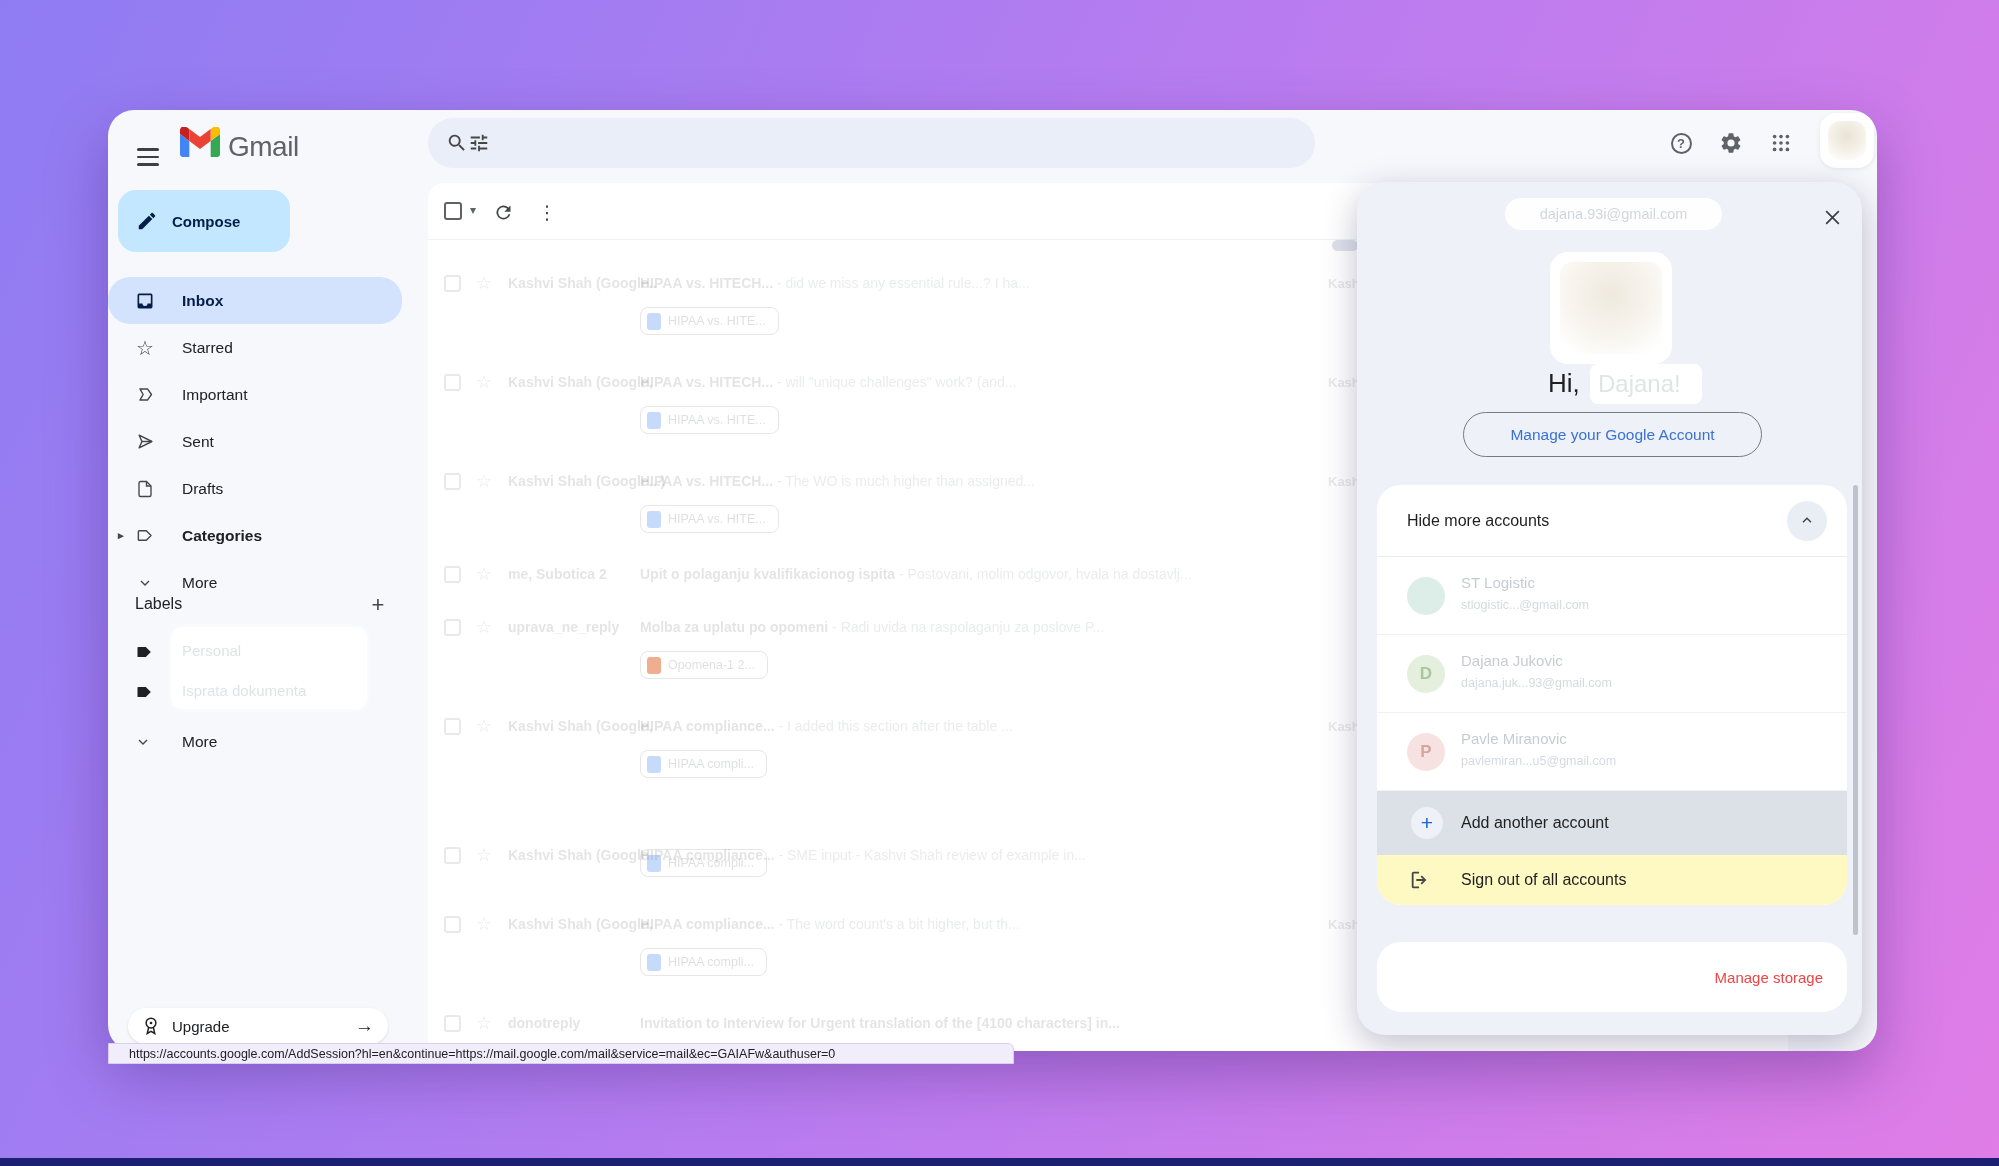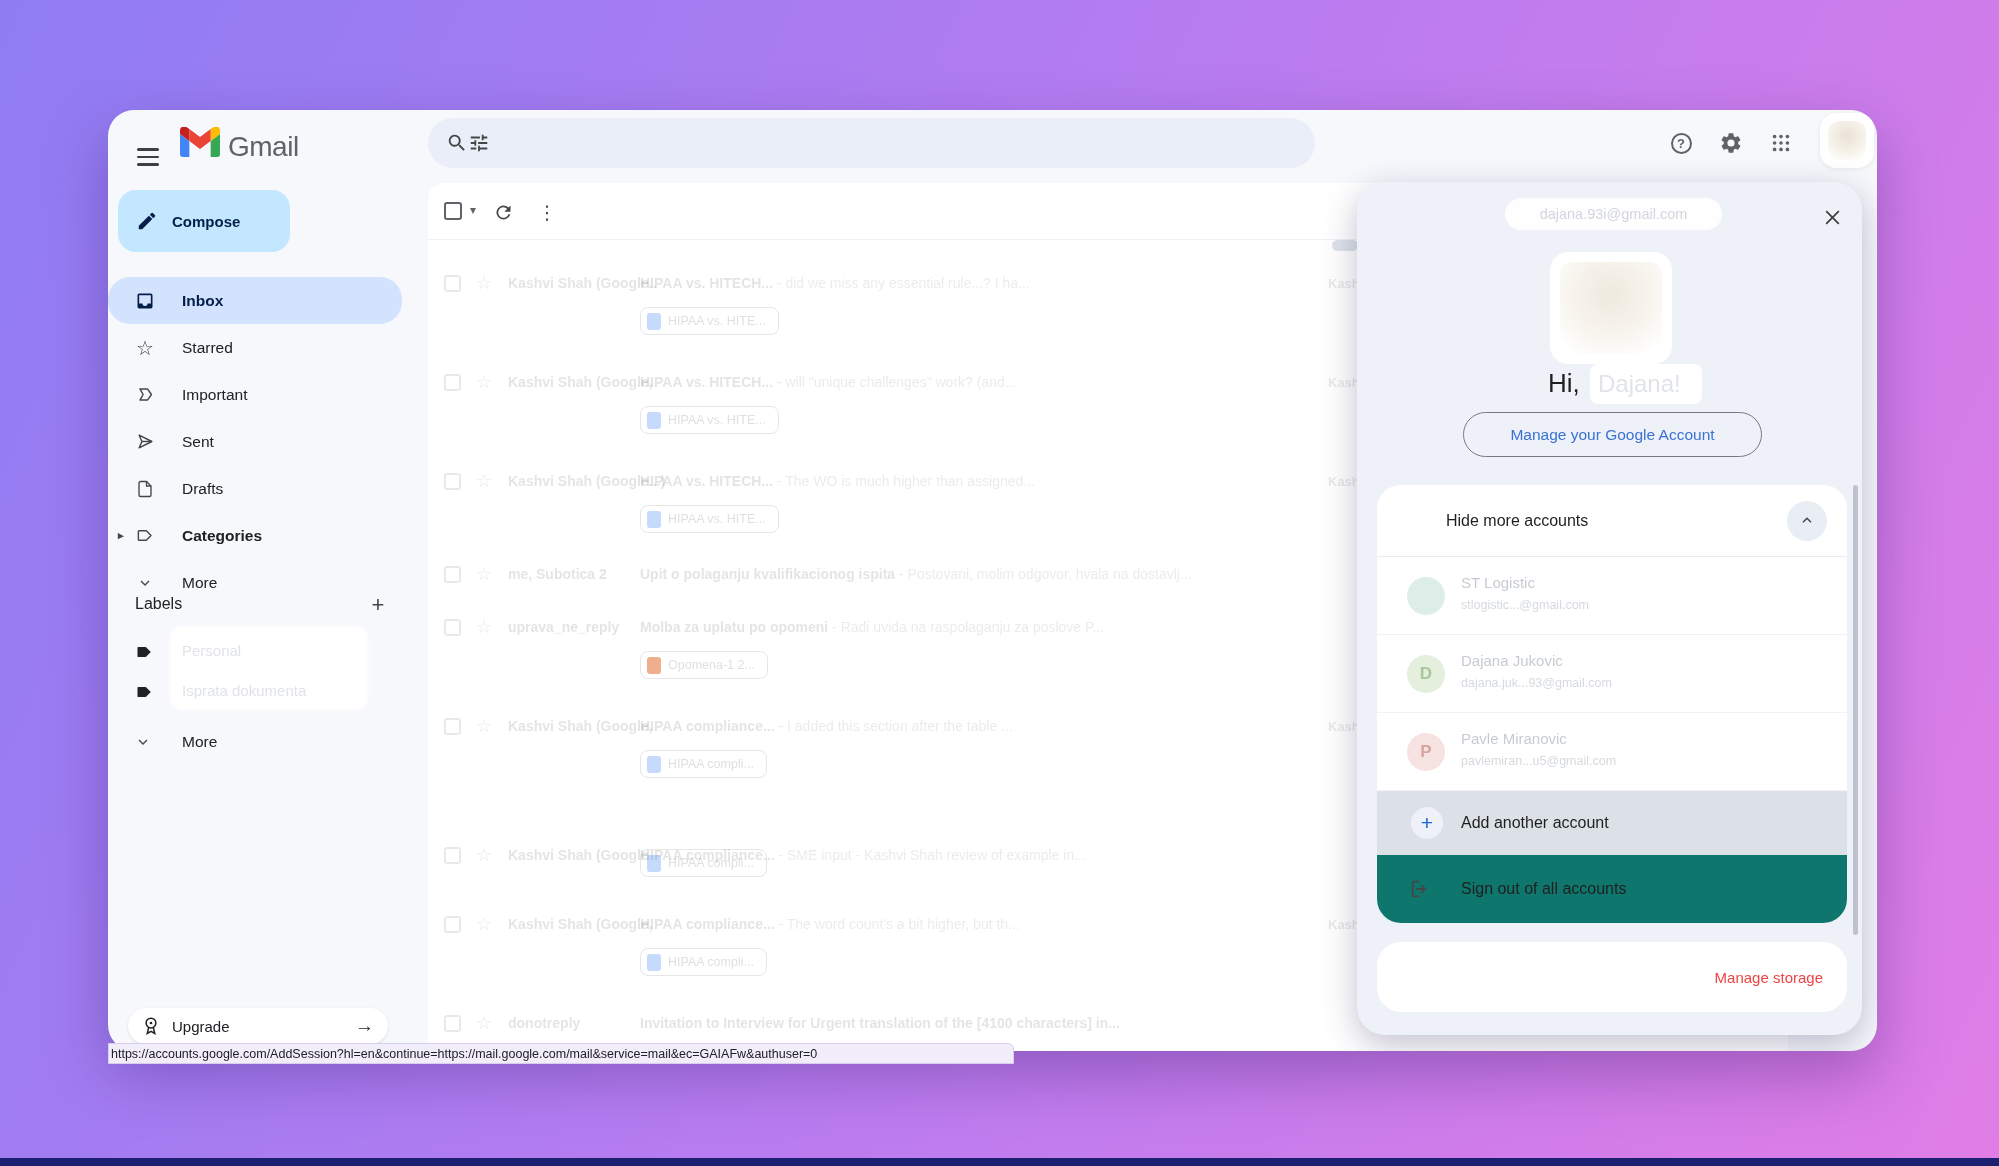--- a/index.html
+++ b/index.html
@@ -92,40 +92,40 @@
   .panel-avatar { position:absolute; left:193px; top:70px; width:122px; height:112px; background:#fff; border-radius:18px; }
   .panel-avatar i { position:absolute; inset:10px; border-radius:12px; background:radial-gradient(circle at 50% 35%, #efe9de 0%, #f8f5ef 55%, #fff 90%); }
   .greet { position:absolute; left:191px; top:186px; font-size:26px; color:#1f1f1f; }
   .name-pill { position:absolute; left:233px; top:182px; width:112px; height:40px; background:#fff; border-radius:8px; display:flex; align-items:center; padding-left:8px; font-size:24px; color:rgba(165,172,186,.34); overflow:hidden; white-space:nowrap; }
   .manage-btn {
     position:absolute; left:106px; top:230px; width:299px; height:45px; border:1px solid #767b82; border-radius:23px;
     display:flex; align-items:center; justify-content:center; font-size:15.5px; font-weight:500; color:#3a72d3; cursor:pointer;
   }
   .acct-card { position:absolute; left:20px; top:303px; width:470px; background:#fff; border-radius:24px; overflow:hidden; }
   .hide-row { height:72px; display:flex; align-items:center; padding:0 20px 0 30px; border-bottom:1px solid #e8ebf1; cursor:pointer; }
-  .hide-row .t { font-size:16px; color:#1f1f1f;margin-left:39px; }
+  .hide-row .t { font-size:16px; color:#1f1f1f; }
   .chev-circle { margin-left:auto; width:40px; height:40px; border-radius:50%; background:#e9edf4; display:flex; align-items:center; justify-content:center; cursor:pointer; }
   .acct-row { position:relative; height:78px; border-bottom:1px solid #f0f2f6; cursor:pointer; }
   .acct-av { position:absolute; left:30px; top:20px; width:38px; height:38px; border-radius:50%; display:flex; align-items:center; justify-content:center; font-size:17px; font-weight:700; }
   .acct-name { position:absolute; left:84px; top:17px; font-size:15px; font-weight:500; color:rgba(105,118,138,.38); }
   .acct-email { position:absolute; left:84px; top:41px; font-size:12.5px; color:rgba(125,136,153,.32); }
   .add-row { position:relative; height:64px; background:#dce1e7; display:flex; align-items:center; cursor:pointer; }
   .add-circle { position:absolute; left:34px; width:32px; height:32px; border-radius:50%; background:#eef1f7; display:flex; align-items:center; justify-content:center; font-size:21px; color:#1967d2; }
   .add-row .t, .signout-row .t { position:absolute; left:84px; font-size:16px; color:#1f1f1f; }
-  .signout-row { position:relative; height:68px; background:#0f766e; display:flex; align-items:center; cursor:pointer; }
+  .signout-row { position:relative; height:50px; background:#fef9c3; display:flex; align-items:center; cursor:pointer; }
   .signout-row .ic { position:absolute; left:32px; display:flex; }
   .storage-card { position:absolute; left:20px; top:760px; width:470px; height:70px; background:#fff; border-radius:24px; display:flex; align-items:center; justify-content:flex-end; padding-right:24px; }
   .storage-link { font-size:15px; font-weight:500; color:#ef4444; cursor:pointer; }
   .panel-scroll { position:absolute; left:496px; top:303px; width:5px; height:450px; background:#bdc2cc; border-radius:3px; }
 
   
   .statusbar {
     position:absolute; left:108px; top:1043px; width:906px; height:21px; z-index:9;
     background:#f2edfb; border:1px solid #d8cff0; border-radius:0 6px 0 0;
-    font-size:12.5px; color:#202124; display:flex; align-items:center; padding-left:2px;
+    font-size:12.5px; color:#202124; display:flex; align-items:center; padding-left:20px;
     overflow:hidden; white-space:nowrap;
   }
 </style>
 </head>
 <body>
 
 <div class="gwindow">
 
   <div class="hamburger">
       <span></span>

